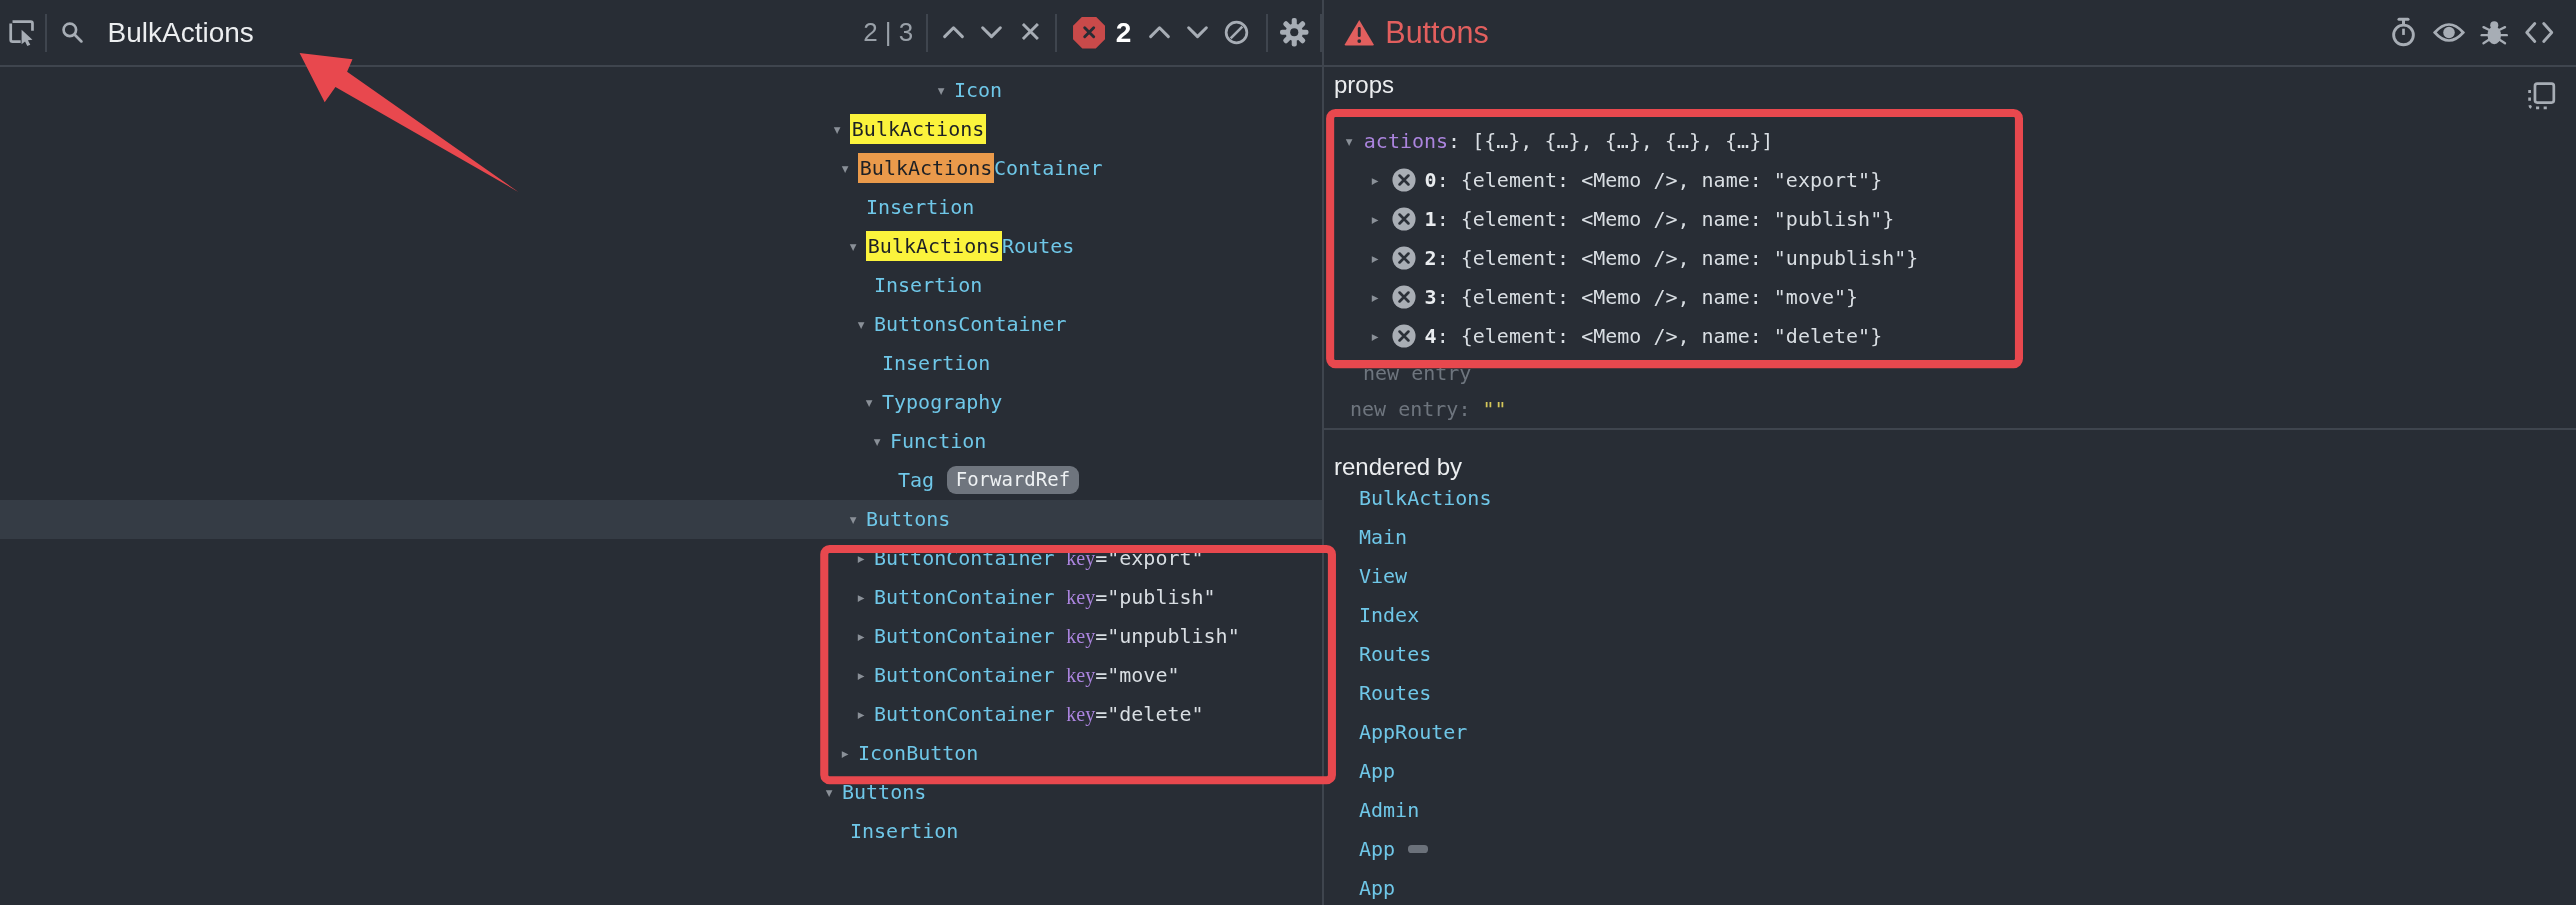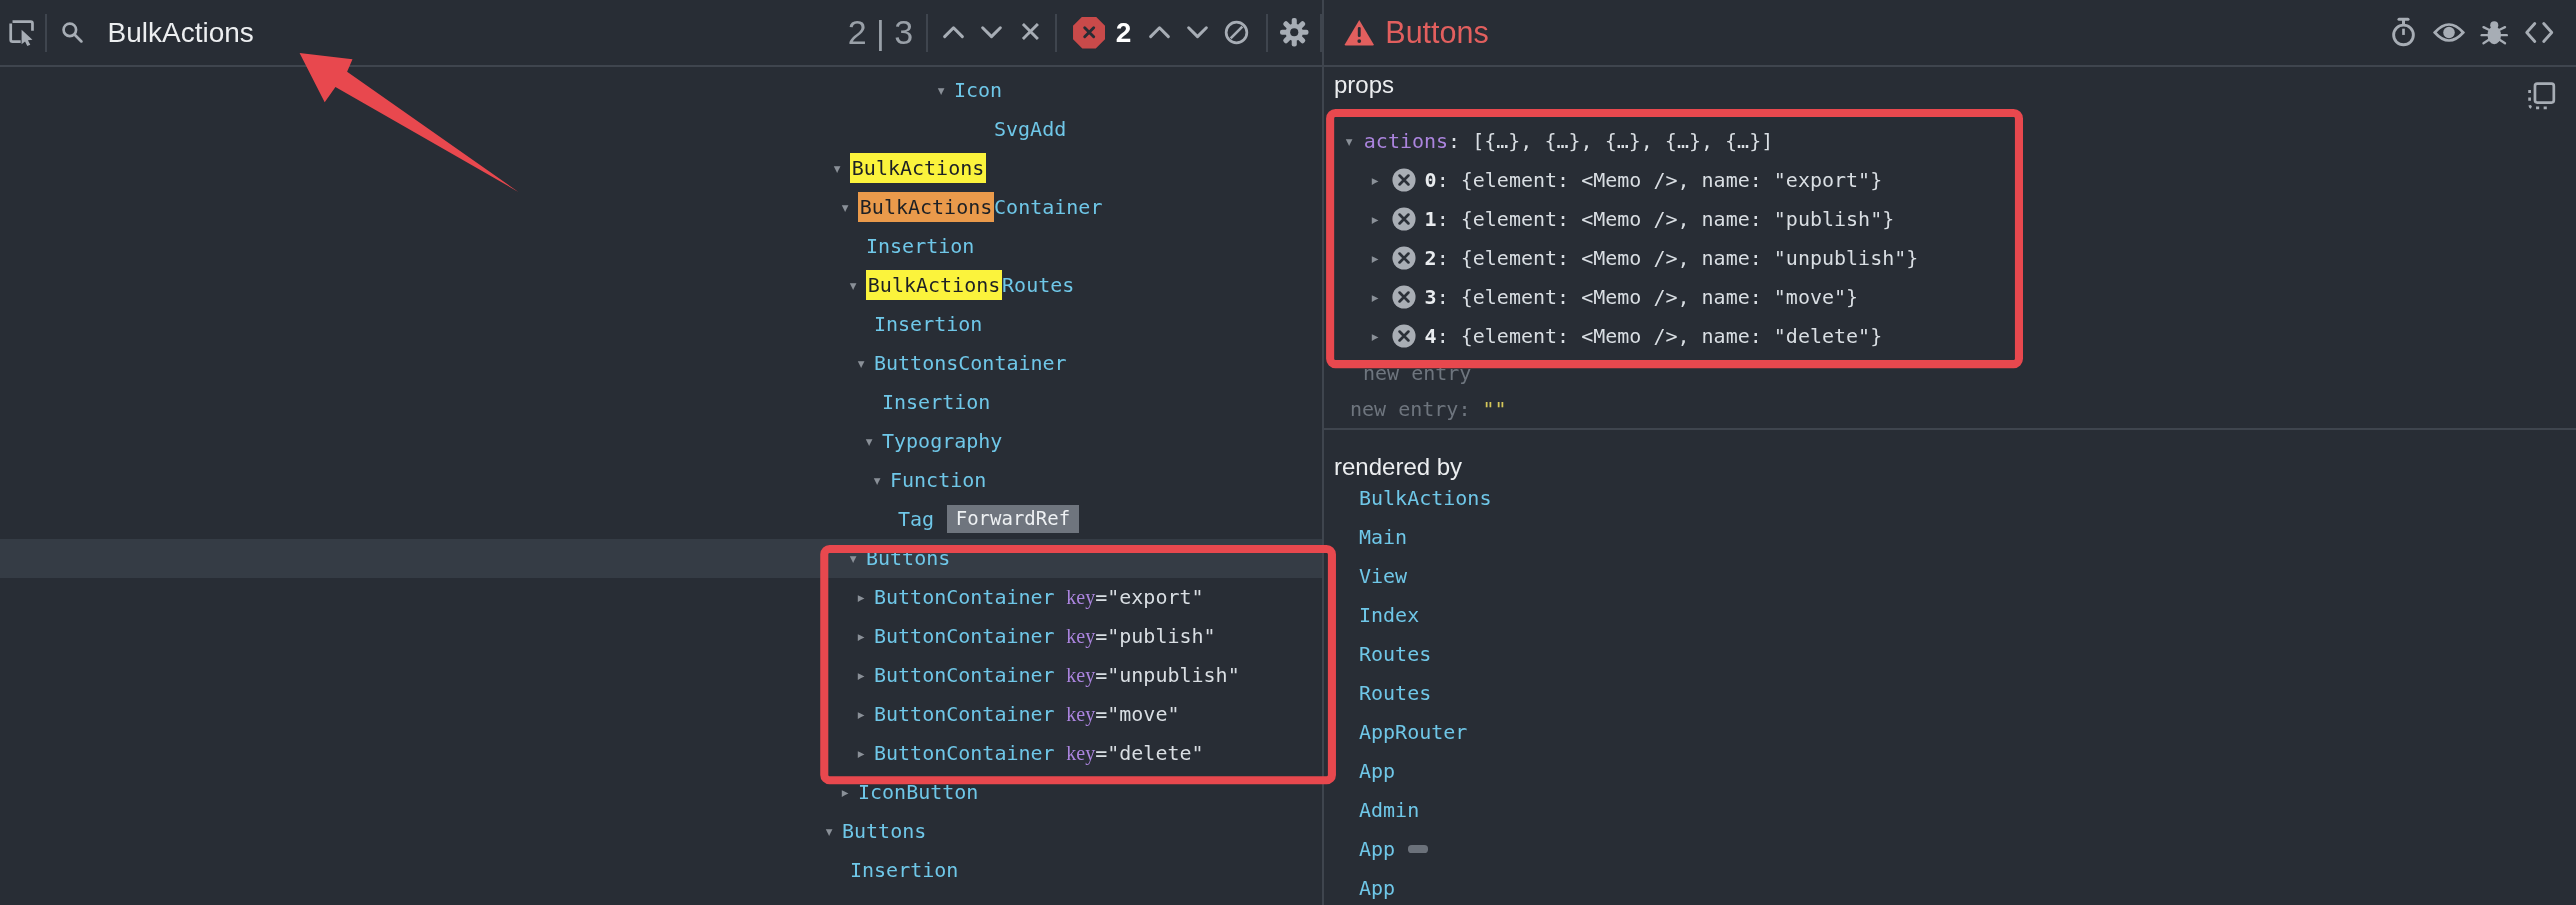--- a/index.html
+++ b/index.html
@@ -23,21 +23,21 @@
   .app{position:relative;width:2576px;height:906px;background:var(--bg);overflow:hidden;
        font-family:"Liberation Sans",sans-serif;}
   .hdivider{position:absolute;left:0;right:0;top:65px;height:1.8px;background:var(--divider);}
   .vdivider{position:absolute;left:1322px;top:0;bottom:0;width:1.8px;background:var(--divider);}
 
   
   .toolbar{position:absolute;left:0;top:0;width:1322px;height:65px;display:flex;align-items:center;}
   .tb-sep{width:1.8px;height:38px;background:var(--divider);flex:none;}
   .tb-btn{display:flex;align-items:center;justify-content:center;flex:none;cursor:pointer;}
   .search-text{color:#eceef0;font-size:28px;margin-left:14.4px;white-space:pre;}
-  .result-count{color:var(--muted);font-size:34px;white-space:pre;}
+  .result-count{color:var(--muted);font-size:26px;white-space:pre;}
   .chev{width:23px;height:14.4px;}
   .close-x{color:var(--icon);font-size:29px;line-height:1;}
   .err-badge{width:32px;height:32px;background:#c94a4a;
      clip-path:polygon(29% 0,71% 0,100% 29%,100% 71%,71% 100%,29% 100%,0 71%,0 29%);
      display:flex;align-items:center;justify-content:center;flex:none;}
   .err-count{color:#fff;font-size:28px;font-weight:700;margin-left:10.8px;}
 
   
   .rheader{position:absolute;left:1324px;top:0;width:1252px;height:65px;display:flex;align-items:center;}
   .rtitle{color:var(--title-red);font-size:30.5px;margin-left:10.8px;}
@@ -48,21 +48,21 @@
   .tree-row{height:39px;display:flex;align-items:center;
      padding-left:calc(824px + var(--d) * 8px);
      font-family:"DejaVu Sans Mono",monospace;font-size:20px;color:var(--blue);white-space:pre;}
   .tree-row.selected{background:var(--row-sel);}
   .t-arrow{width:18px;flex:none;color:#8a9098;font-size:17px;}
   .seg.hl-yellow{background:var(--yellow);color:#1d2025;padding:2.7px 1.8px;}
   .seg.hl-orange{background:var(--orange);color:#1d2025;padding:2.7px 1.8px;}
   .t-attr{margin-left:11.7px;color:#d9dee3;}
   .t-attr .akey{color:var(--purple);font-family:Liberation Serif, serif;}
   .t-badge{margin-left:12.6px;background:var(--badge);color:#eef1f3;font-size:19px;
-     padding:1.8px 9px 3.6px;border-radius:0;}
+     padding:1.8px 9px 3.6px;border-radius:9px;}
 
   
   .rpanel{position:absolute;left:1324px;top:67px;right:0;bottom:0;overflow:hidden;}
   .sec-label{position:absolute;left:10px;color:#eceef0;font-size:24px;}
   .copy-icon{position:absolute;right:20px;top:14.4px;width:30.5px;height:30.5px;}
   .prows{position:absolute;left:0;right:0;top:54px;}
   .prow{height:39px;display:flex;align-items:center;white-space:pre;
      font-family:"DejaVu Sans Mono",monospace;font-size:20px;color:#d9dee3;}
   .prow .t-arrow{margin-right:1.8px;}
   .pkey{color:var(--purple);}
@@ -201,21 +201,20 @@
           <path d="M22 4 L31 14 L22 24" fill="none" stroke="#a7adb5" stroke-width="3.2" stroke-linecap="round" stroke-linejoin="round"></path>
         </svg>
       </div>
     </div>
   </div>
 
   <div class="hdivider"></div>
 
   <div class="tree" id="tree">
       <div class="tree-row" style="--d: 14;"><span class="t-arrow">▾</span><span class="seg">Icon</span></div>
-      <div class="tree-row" style="--d: 19;"><span class="t-arrow"></span><span class="seg">SvgAdd</span></div>
       <div class="tree-row" style="--d: 1;"><span class="t-arrow">▾</span><span class="seg hl-yellow">BulkActions</span></div>
       <div class="tree-row" style="--d: 2;"><span class="t-arrow">▾</span><span class="seg hl-orange">BulkActions</span><span class="seg">Container</span></div>
       <div class="tree-row" style="--d: 3;"><span class="t-arrow"></span><span class="seg">Insertion</span></div>
       <div class="tree-row" style="--d: 3;"><span class="t-arrow">▾</span><span class="seg hl-yellow">BulkActions</span><span class="seg">Routes</span></div>
       <div class="tree-row" style="--d: 4;"><span class="t-arrow"></span><span class="seg">Insertion</span></div>
       <div class="tree-row" style="--d: 4;"><span class="t-arrow">▾</span><span class="seg">ButtonsContainer</span></div>
       <div class="tree-row" style="--d: 5;"><span class="t-arrow"></span><span class="seg">Insertion</span></div>
       <div class="tree-row" style="--d: 5;"><span class="t-arrow">▾</span><span class="seg">Typography</span></div>
       <div class="tree-row" style="--d: 6;"><span class="t-arrow">▾</span><span class="seg">Function</span></div>
       <div class="tree-row" style="--d: 7;"><span class="t-arrow"></span><span class="seg">Tag</span><span class="t-badge">ForwardRef</span></div>

